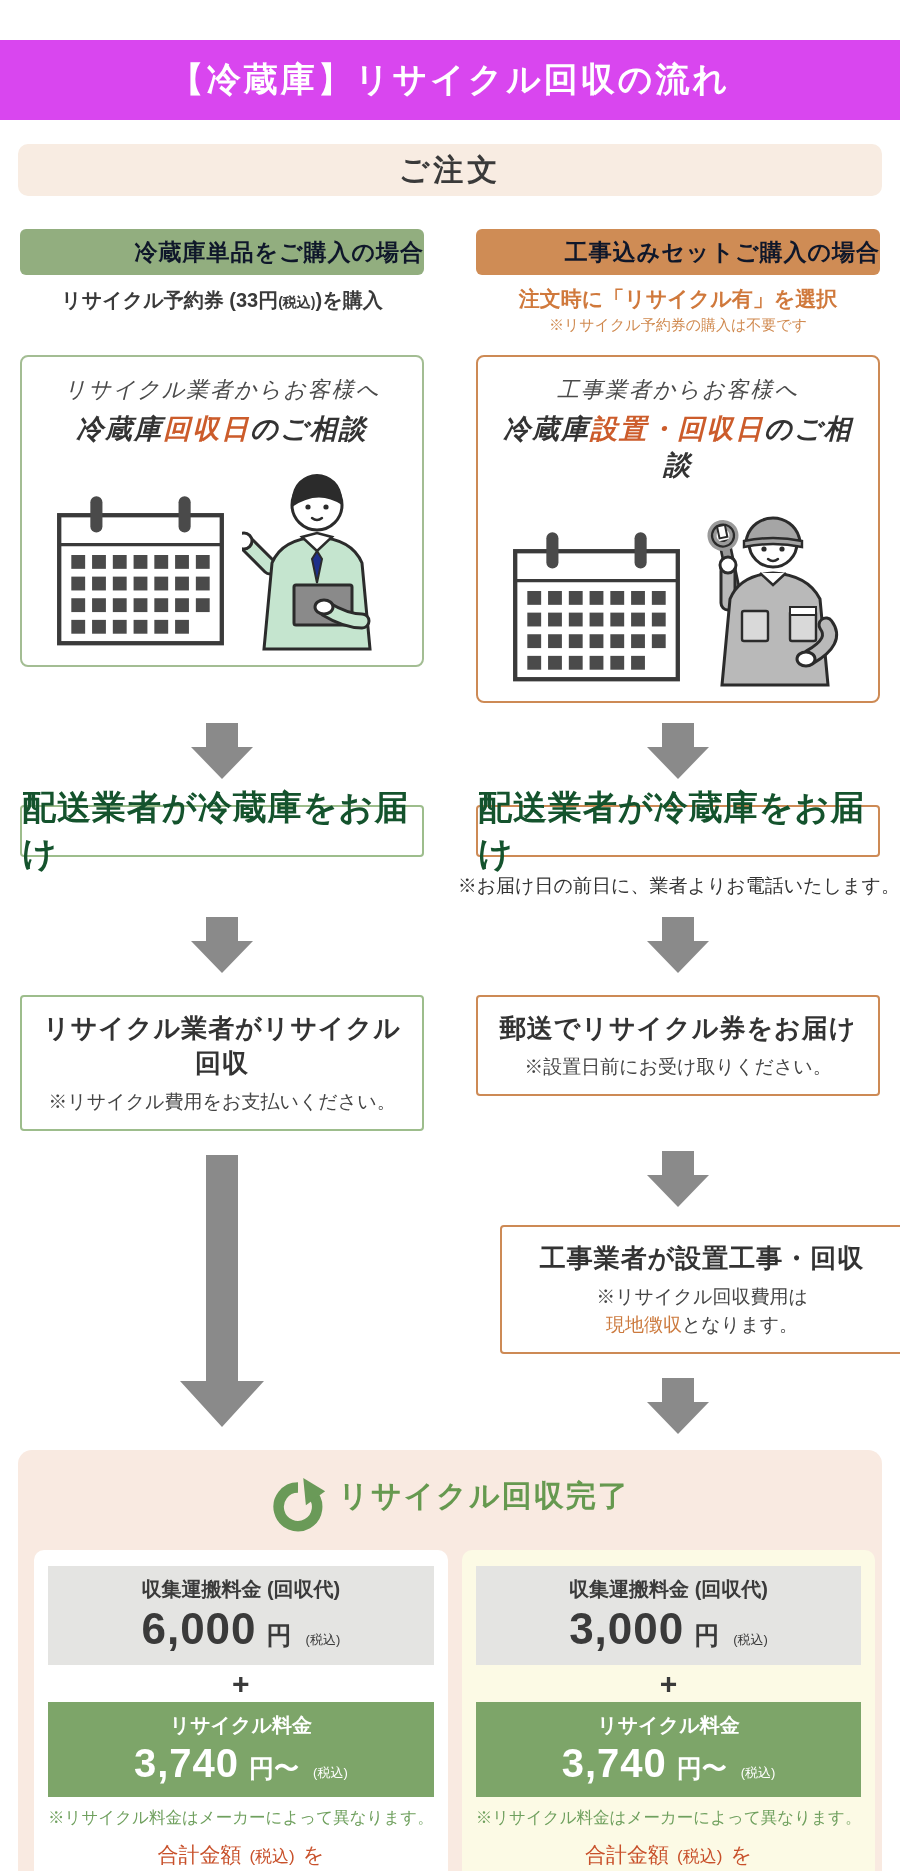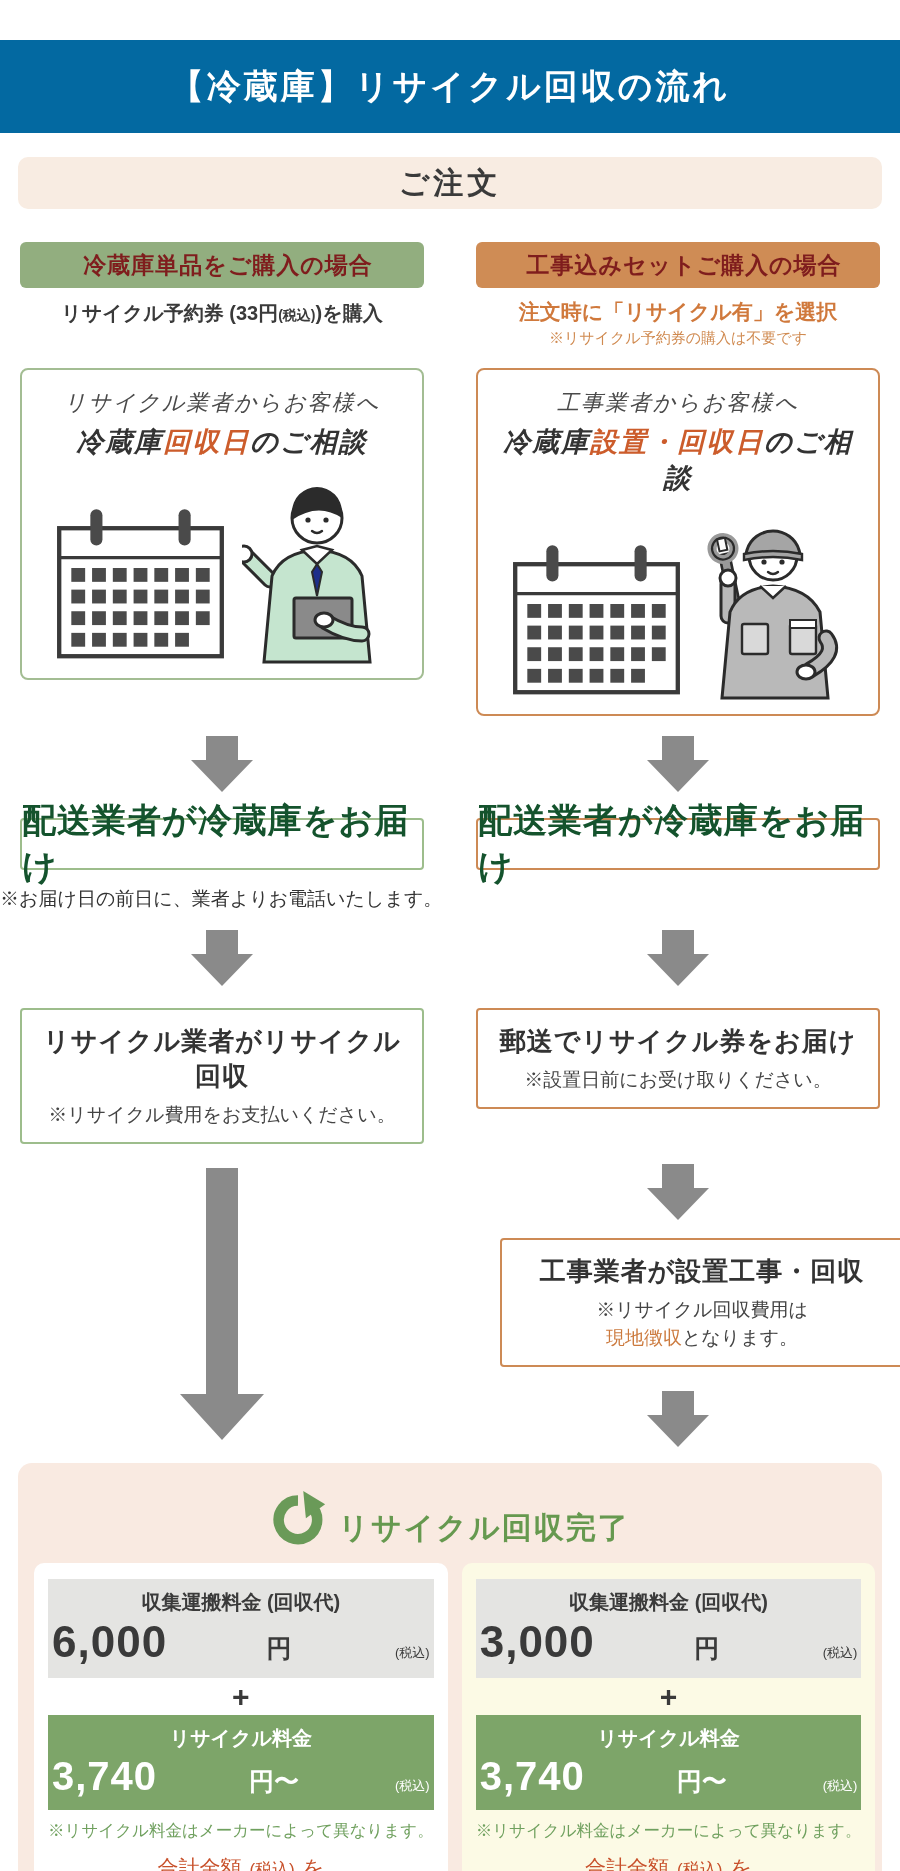--- a/index.html
+++ b/index.html
@@ -1,33 +1,33 @@
 <!DOCTYPE html>
 <html lang="ja"><head>
 <meta charset="utf-8">
 <style>
   html,body{margin:0;padding:0;background:#ffffff;}
   body{width:900px;font-family:"Liberation Sans",sans-serif;color:#333;}
   .page{width:900px;padding:40px 0 34px;box-sizing:border-box;}
 
   
-  .title-bar{background:#0369a1;height:93px;display:flex;align-items:center;justify-content:center;}
+  .title-bar{background:#d946ef;height:80px;display:flex;align-items:center;justify-content:center;}
   .title-bar h1{margin:0;color:#fff;font-size:34px;font-weight:bold;letter-spacing:3px;}
 
   
   .order-box{margin:24px 18px 0;background:#f8ece2;border-radius:10px;height:52px;
     display:flex;align-items:center;justify-content:center;}
   .order-box span{font-size:30px;font-weight:bold;color:#3a3a3a;letter-spacing:4px;}
 
   
   .cols{display:flex;justify-content:space-between;margin:0 20px;}
   .col{width:404px;display:flex;flex-direction:column;align-items:center;}
 
   .col-header{width:100%;box-sizing:border-box;border-radius:6px;height:46px;margin-top:33px;
-    display:flex;align-items:center;justify-content:center;color:#7f1d1d;font-size:23px;font-weight:bold;letter-spacing:1px;padding-left:12px;}
+    display:flex;align-items:center;justify-content:flex-end;color:#0f172a;font-size:23px;font-weight:bold;letter-spacing:1px;padding-left:12px;}
   .col-header.green{background:#92ae7f;}
   .col-header.orange{background:#cf8c55;}
 
   .sub-note{margin:12px 0 0;font-size:20px;font-weight:bold;color:#3a3a3a;text-align:center;}
   .sub-note .small-tax{font-size:14px;}
   .sub-note.orange-main{color:#d0793c;font-size:21px;margin-top:10px;}
   .sub-note-2{margin:3px 0 0;font-size:15px;color:#d08a50;text-align:center;}
 
   
   .consult-card{width:100%;box-sizing:border-box;margin-top:20px;background:#fff;border-radius:8px;
@@ -47,51 +47,51 @@
   .long-arrow-svg{width:84px;height:272px;}
   .long-arrow-svg polygon{fill:#8a8a8a;}
 
   
   .flow-box{width:100%;box-sizing:border-box;margin-top:26px;background:#fff;border-radius:4px;
     height:52px;display:flex;align-items:center;justify-content:center;}
   .flow-box.green{border:2px solid #9dbd8c;}
   .flow-box.orange{border:2px solid #cd8a55;}
   .flow-box span{font-size:34px;font-weight:bold;color:#14532d;letter-spacing:1px;}
 
-  .phone-note{margin:16px 0 0;text-align:left;font-size:19px;color:#333;}
+  .phone-note{margin:16px 0 0;text-align:right;font-size:19px;color:#333;}
 
   .flow-box-2{width:100%;box-sizing:border-box;margin-top:22px;background:#fff;border-radius:4px;
     padding:14px 20px 14px;text-align:center;}
   .flow-box-2.green{border:2px solid #9dbd8c;}
   .flow-box-2.orange{border:2px solid #cd8a55;}
   .fb2-title{margin:0;font-size:26px;font-weight:bold;color:#333;letter-spacing:1px;}
   .fb2-sub{margin:8px 0 0;font-size:19px;color:#444;}
   .fb2-sub .hl{color:#cc7a3e;}
 
   .lower-flow{margin-top:20px;align-items:flex-start;}
   .tall-arrow-wrap{justify-content:flex-start;padding-top:4px;}
   .install-gap{margin-top:18px;margin-left:48px;}
   .arrow-after-install{margin-top:24px;}
 
   
   .completion{margin:16px 18px 0;background:#f9eae1;border-radius:14px;padding:20px 16px 18px;box-sizing:border-box;}
-  .completion-title{display:flex;align-items:flex-end;justify-content:center;gap:12px;margin:6px 0 14px;}
+  .completion-title{display:flex;align-items:flex-start;justify-content:center;gap:12px;margin:6px 0 14px;}
   .completion-title span{font-size:30px;font-weight:bold;color:#66994f;letter-spacing:2px;}
   .recycle-svg{width:56px;height:60px;}
 
   .completion-cards{display:flex;justify-content:space-between;gap:14px;}
   .price-card{flex:1;border-radius:10px;padding:16px 14px 18px;box-sizing:border-box;text-align:center;}
   .price-card.white{background:#ffffff;}
   .price-card.yellow{background:#fcfae5;}
 
   .fee-box{padding:10px 4px 12px;}
   .fee-box.gray{background:#e4e4e2;color:#3a3a3a;}
   .fee-box.greenbg{background:#7da569;color:#fff;}
   .fee-label{font-size:20px;font-weight:bold;margin:0;}
-  .fee-price{margin:2px 0 0;line-height:1.1;display:flex;align-items:baseline;justify-content:space-between;gap:10px;}
+  .fee-price{margin:2px 0 0;line-height:1.1;display:flex;align-items:baseline;justify-content:center;gap:10px;}
   .fee-num{font-size:44px;font-weight:bold;letter-spacing:1px;}
   .fee-box.greenbg .fee-num{font-size:40px;}
   .fee-unit{font-size:25px;font-weight:bold;}
   .fee-tax{font-size:13px;margin-left:4px;}
   .plus{font-size:30px;font-weight:bold;color:#3a3a3a;margin:2px 0;line-height:1.1;}
 
   .maker-note{margin:10px 0 0;font-size:16.5px;color:#6fa05e;white-space:nowrap;}
   .total-line1{margin:12px 0 0;display:flex;align-items:baseline;justify-content:center;gap:8px;color:#c8502a;}
   .t-label{font-size:21px;}
   .t-price{font-size:41px;font-weight:bold;letter-spacing:1px;}

